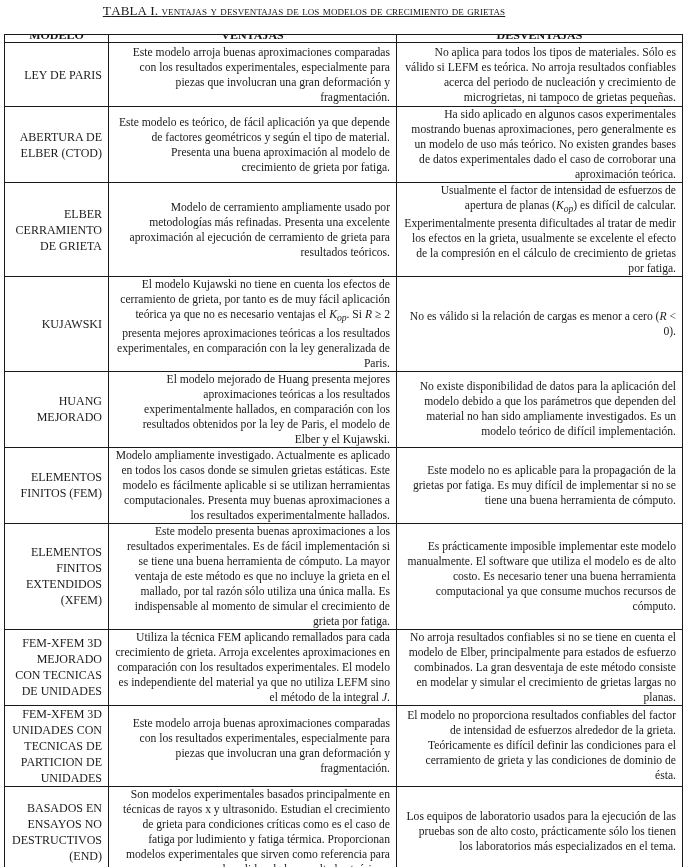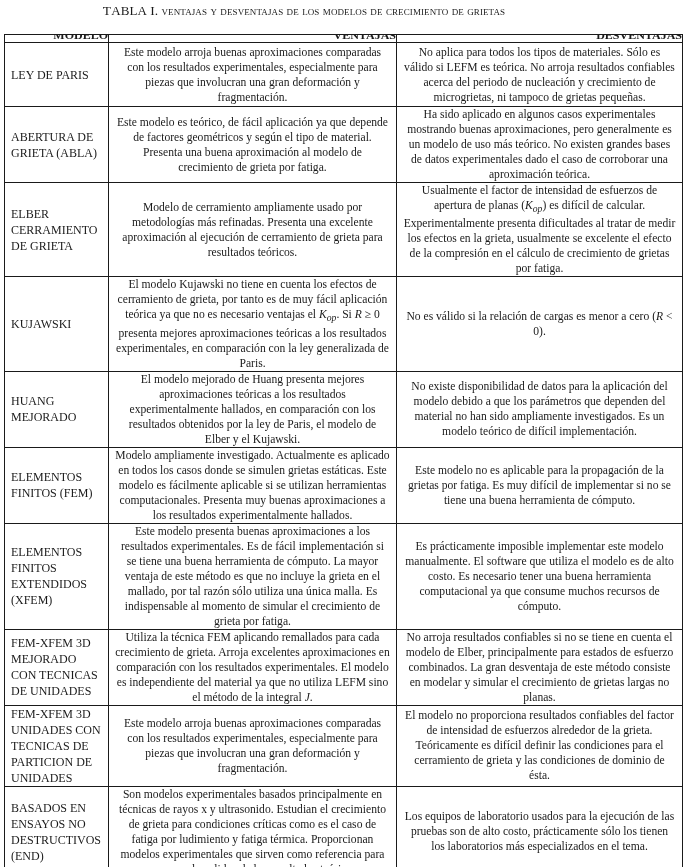--- a/index.html
+++ b/index.html
@@ -1,30 +1,30 @@
 <!DOCTYPE html>
 <html><head>
 <meta charset="utf-8">
 <style>
   html, body { margin: 0; padding: 0; background: #ffffff; }
   body { width: 686px; height: 867px; position: relative; overflow: hidden;
          font-family: "Liberation Serif", "DejaVu Serif", serif; color: #1a1a1a; }
   .caption { position: absolute; top: 3px; left: 0; width: 608px; text-align: center;
-             font-size: 12.5px; letter-spacing: 0.1px; }
+             font-size: 12.5px; letter-spacing: 0.1px; text-decoration: underline; }
   .caption .big { font-size: 13.5px; }
   .caption .sc { font-variant: small-caps; font-size: 13px; }
   table { position: absolute; left: 4px; top: 34px; width: 678px; border-collapse: collapse;
           table-layout: fixed; }
   td, th { border: 1.3px solid #1a1a1a; padding: 0 6px; vertical-align: middle;
            font-size: 11.6px; line-height: 15px; font-weight: normal; overflow: visible; }
   th { height: 7px; line-height: 7px; padding: 0; font-weight: bold; font-size: 12px;
-       text-align: right; overflow: hidden; }
+       text-align: center; overflow: hidden; }
   th span { position: relative; top: -2px; display: inline-block; transform: scaleY(0.85); }
-  td.model { font-size: 12px; line-height: 16px; padding-left: 6px; }
-  td.txt { text-align: center; }
+  td.model { font-size: 12px; line-height: 16px; padding-left: 6px; text-align: right; }
+  td.txt { text-align: right; }
   col.c1 { width: 104px; }
   col.c2 { width: 288px; }
   col.c3 { width: 286px; }
 </style>
 </head>
 <body>
 
 <div class="caption">
   <span class="big">T</span><span class="sc">ABLA</span>
   <span class="big">I.</span>
@@ -44,32 +44,32 @@
       <th><span>DESVENTAJAS</span></th>
     </tr>
   </thead>
   <tbody>
     <tr style="height:64px">
       <td class="model">LEY DE PARIS</td>
       <td class="txt">Este modelo arroja buenas aproximaciones comparadas con los resultados experimentales, especialmente para piezas que involucran una gran deformación y fragmentación.</td>
       <td class="txt">No aplica para todos los tipos de materiales. Sólo es válido si LEFM es teórica. No arroja resultados confiables acerca del periodo de nucleación y crecimiento de microgrietas, ni tampoco de grietas pequeñas.</td>
     </tr>
     <tr style="height:58px">
-      <td class="model">ABERTURA DE GRIETA (ABLA)</td>
+      <td class="model">ABERTURA DE ELBER (CTOD)</td>
       <td class="txt">Este modelo es teórico, de fácil aplicación ya que depende de factores geométricos y según el tipo de material. Presenta una buena aproximación al modelo de crecimiento de grieta por fatiga.</td>
       <td class="txt">Ha sido aplicado en algunos casos experimentales mostrando buenas aproximaciones, pero generalmente es un modelo de uso más teórico. No existen grandes bases de datos experimentales dado el caso de corroborar una aproximación teórica.</td>
     </tr>
     <tr style="height:70px">
       <td class="model">ELBER CERRAMIENTO DE GRIETA</td>
       <td class="txt">Modelo de cerramiento ampliamente usado por metodologías más refinadas. Presenta una excelente aproximación al ejecución de cerramiento de grieta para resultados teóricos.</td>
       <td class="txt"><span>Usualmente el factor de intensidad de esfuerzos de apertura de planas (</span><i>K</i><sub><i>op</i></sub><span>) es difícil de calcular. Experimentalmente presenta dificultades al tratar de medir los efectos en la grieta, usualmente se excelente el efecto de la compresión en el cálculo de crecimiento de grietas por fatiga.</span></td>
     </tr>
     <tr style="height:81px">
       <td class="model">KUJAWSKI</td>
-      <td class="txt"><span>El modelo Kujawski no tiene en cuenta los efectos de cerramiento de grieta, por tanto es de muy fácil aplicación teórica ya que no es necesario ventajas el </span><i>K</i><sub><i>op</i></sub><span>. Si </span><i>R</i><span> ≥ 0 presenta mejores aproximaciones teóricas a los resultados experimentales, en comparación con la ley generalizada de Paris.</span></td>
+      <td class="txt"><span>El modelo Kujawski no tiene en cuenta los efectos de cerramiento de grieta, por tanto es de muy fácil aplicación teórica ya que no es necesario ventajas el </span><i>K</i><sub><i>op</i></sub><span>. Si </span><i>R</i><span> ≥ 2 presenta mejores aproximaciones teóricas a los resultados experimentales, en comparación con la ley generalizada de Paris.</span></td>
       <td class="txt"><span>No es válido si la relación de cargas es menor a cero (</span><i>R</i><span> &lt; 0).</span></td>
     </tr>
     <tr style="height:62px">
       <td class="model">HUANG MEJORADO</td>
       <td class="txt">El modelo mejorado de Huang presenta mejores aproximaciones teóricas a los resultados experimentalmente hallados, en comparación con los resultados obtenidos por la ley de Paris, el modelo de Elber y el Kujawski.</td>
       <td class="txt">No existe disponibilidad de datos para la aplicación del modelo debido a que los parámetros que dependen del material no han sido ampliamente investigados. Es un modelo teórico de difícil implementación.</td>
     </tr>
     <tr style="height:67px">
       <td class="model">ELEMENTOS FINITOS (FEM)</td>
       <td class="txt">Modelo ampliamente investigado. Actualmente es aplicado en todos los casos donde se simulen grietas estáticas. Este modelo es fácilmente aplicable si se utilizan herramientas computacionales. Presenta muy buenas aproximaciones a los resultados experimentalmente hallados.</td>

